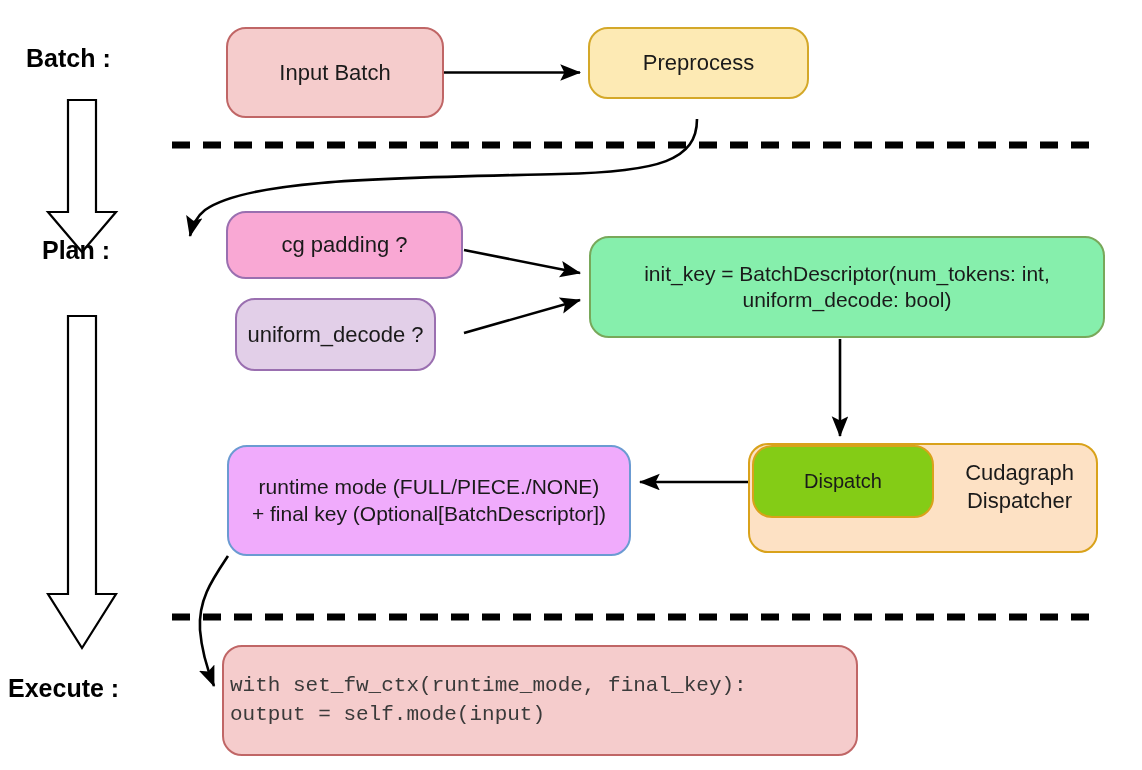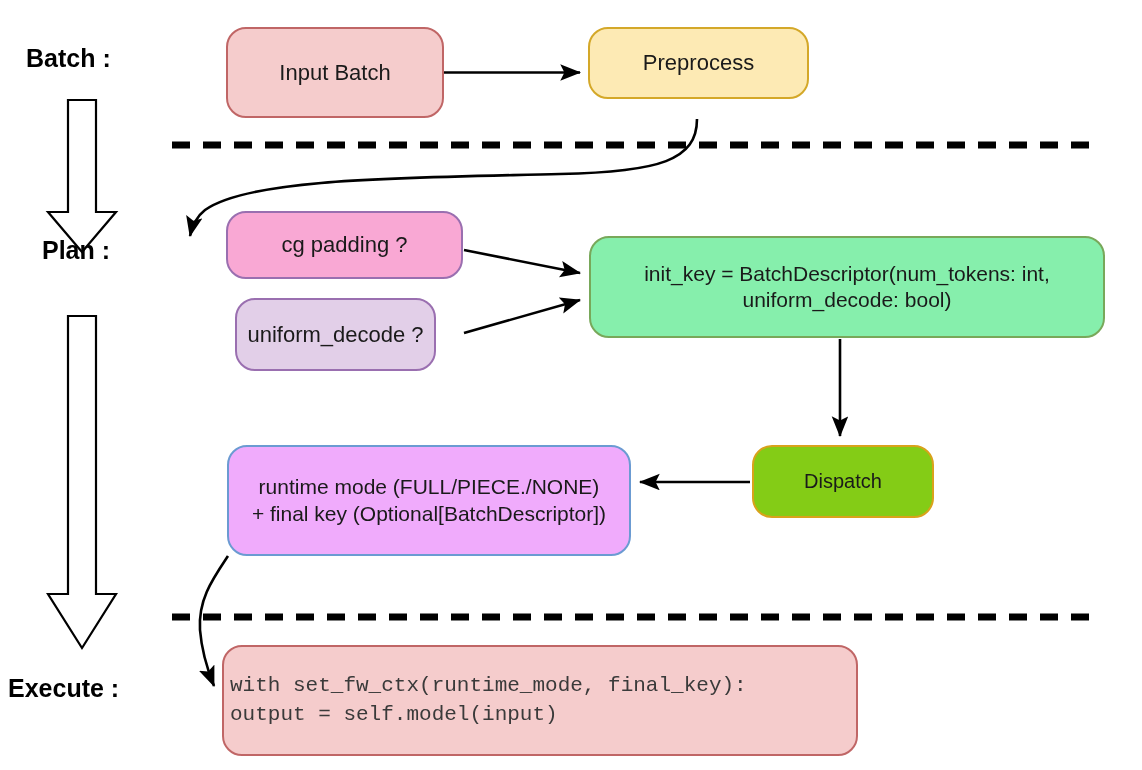--- a/index.html
+++ b/index.html
@@ -174,23 +174,27 @@
   <div class="node n-init-key">
     <span class="node-text">init_key = BatchDescriptor(num_tokens: int,
 uniform_decode: bool)</span>
   </div>
 
   <div class="node n-runtime-mode">
     <span class="node-text">runtime mode (FULL/PIECE./NONE)
 + final key (Optional[BatchDescriptor])</span>
   </div>
 
+  <div class="node n-cudagraph-dispatcher">
+    <span class="node-text">Cudagraph
+Dispatcher</span>
+  </div>
 
   <div class="node n-dispatch">
     <span class="node-text">Dispatch</span>
   </div>
 
   <div class="node n-code">
     <span class="node-text">with set_fw_ctx(runtime_mode, final_key):
-    output = self.model(input)</span>
+    output = self.mode(input)</span>
   </div>
 
 </div>
 
 </body></html>

